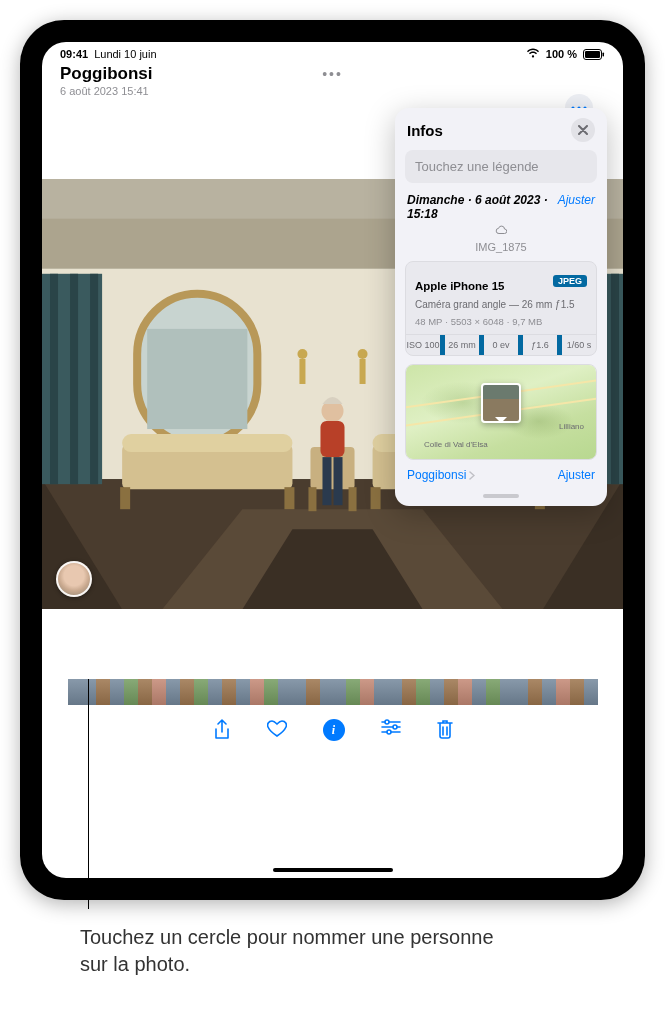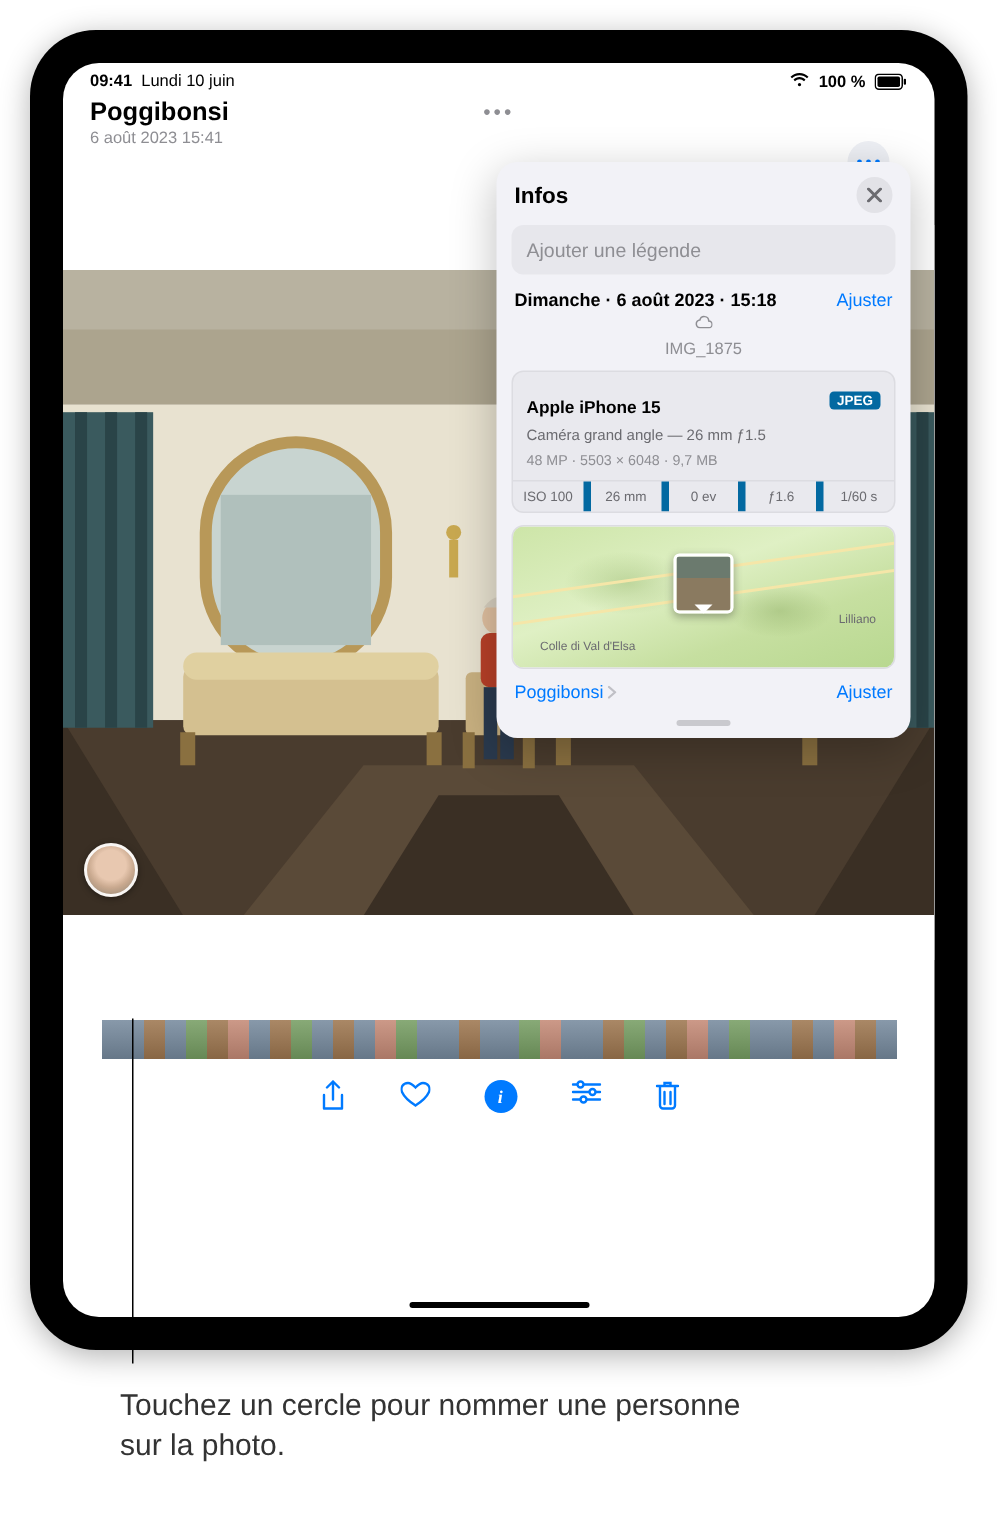--- a/index.html
+++ b/index.html
@@ -87,21 +87,21 @@
     border-radius: 50%;
     background: radial-gradient(circle at 50% 40%, #e8c8b0 0 40%, #c9a98f 60%, #8a8070 100%);
     border: 2px solid rgba(255,255,255,0.9);
     box-shadow: 0 1px 4px rgba(0,0,0,0.4);
   }
   
   .popover {
     position: absolute;
     top: 66px;
     right: 16px;
-    width: 276px;
+    width: 212px;
     background: #f2f2f7;
     border-radius: 14px;
     box-shadow: 0 8px 30px rgba(0,0,0,0.25);
     overflow: hidden;
     z-index: 10;
   }
   .pop-header {
     display:flex; justify-content:space-between; align-items:center;
     padding: 10px 12px 8px;
   }
@@ -116,20 +116,21 @@
     background: #e7e7ec;
     border-radius: 8px;
     padding: 9px 10px;
     color: #8e8e93;
     font-size: 13px;
   }
   .meta-row1 {
     display:flex; justify-content:space-between; align-items:flex-start;
     padding: 0 12px;
     font-size: 12px;
+    font-style: italic;
   }
   .meta-date { font-weight: 600; color:#000;}
   .meta-adjust { color:#007aff; font-size:12px;}
   .meta-file {
     display:flex; align-items:center; gap:5px;
     padding: 3px 12px 8px;
     color:#8e8e93; font-size:11px;flex-direction:column;
   }
   .cloud-icon { font-size:11px;}
   .camera-block {
@@ -351,21 +352,21 @@
 
     <div class="popover">
       <div class="pop-header">
         <div class="pop-title">Infos</div>
         <div class="pop-close">
           <svg width="10" height="10" viewBox="0 0 10 10">
               <path d="M1 1l8 8M9 1l-8 8" stroke="#6b6b70" stroke-width="2" stroke-linecap="round"></path>
             </svg>
         </div>
       </div>
-      <div class="caption-field">Ajouter une légende</div>
+      <div class="caption-field">Touchez une légende</div>
       <div class="meta-row1">
         <span class="meta-date">Dimanche · 6 août 2023 · 15:18</span>
         <span class="meta-adjust">Ajuster</span>
       </div>
       <div class="meta-file">
         <span class="cloud-icon">
           <svg width="12" height="9" viewBox="0 0 12 9">
               <path d="M9.5 4a3 3 0 00-5.9-.7A2.3 2.3 0 004 8.5h5.5a2.2 2.2 0 000-4.5z" fill="none" stroke="#8e8e93" stroke-width="1"></path>
             </svg>
         </span>

